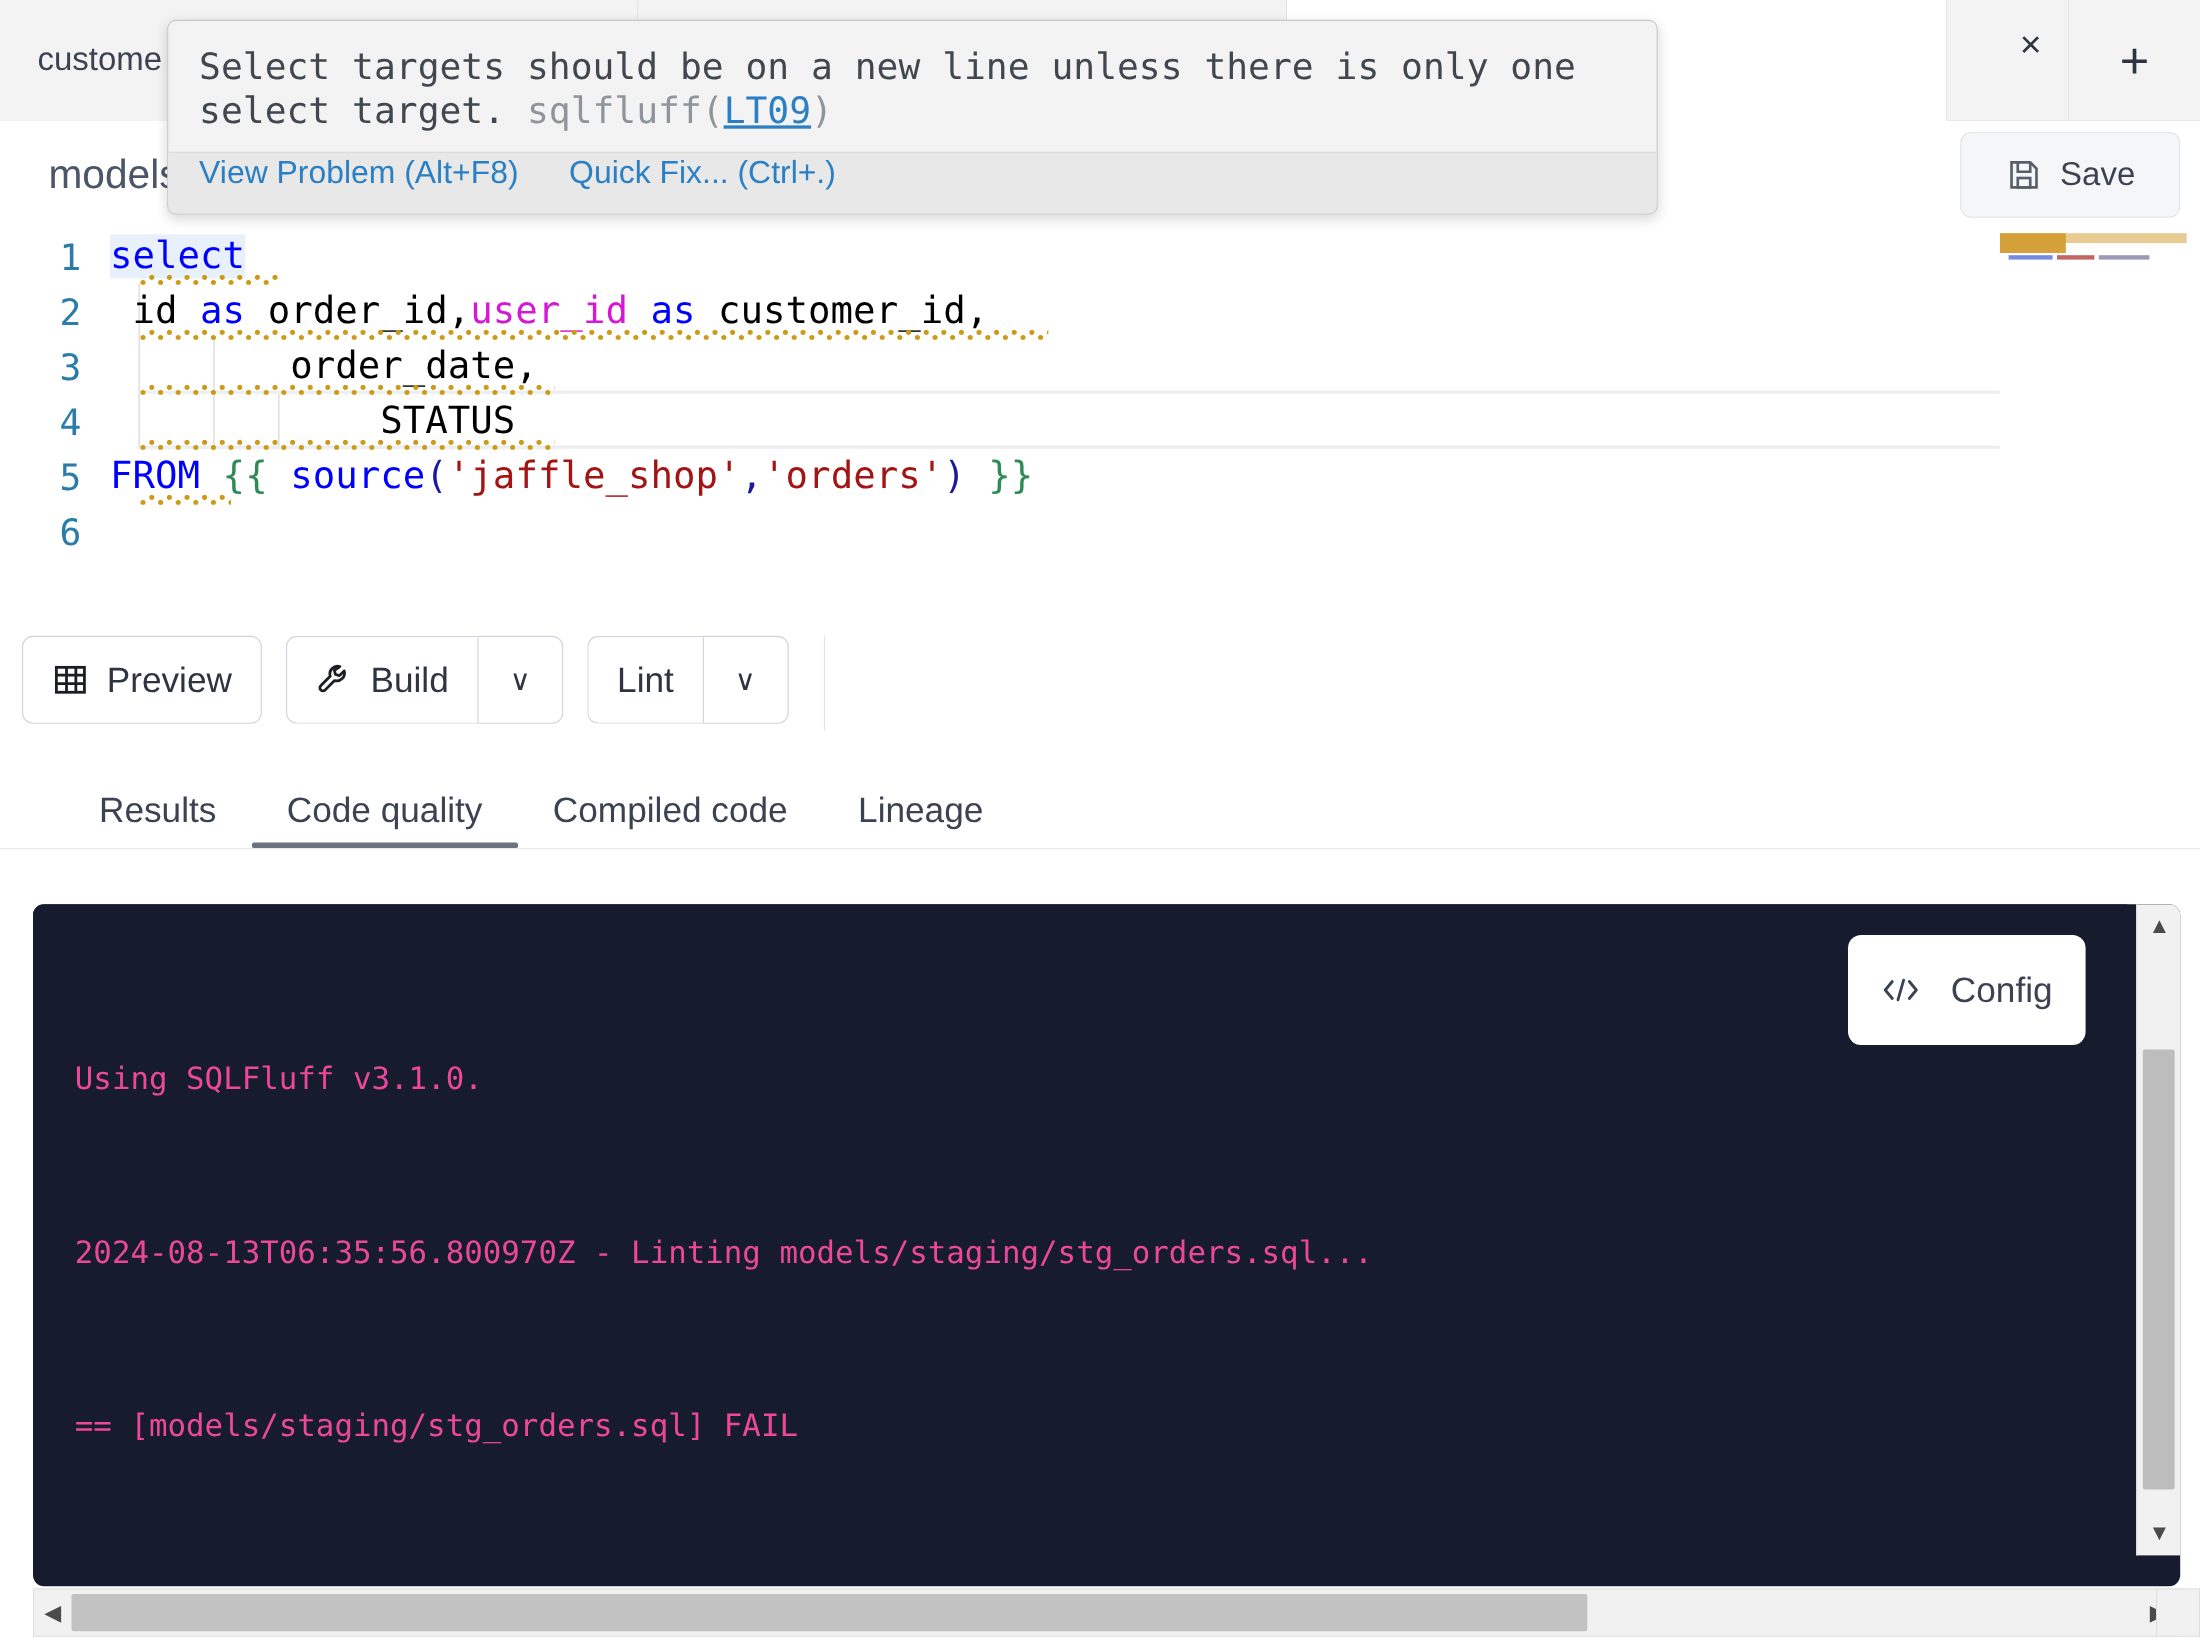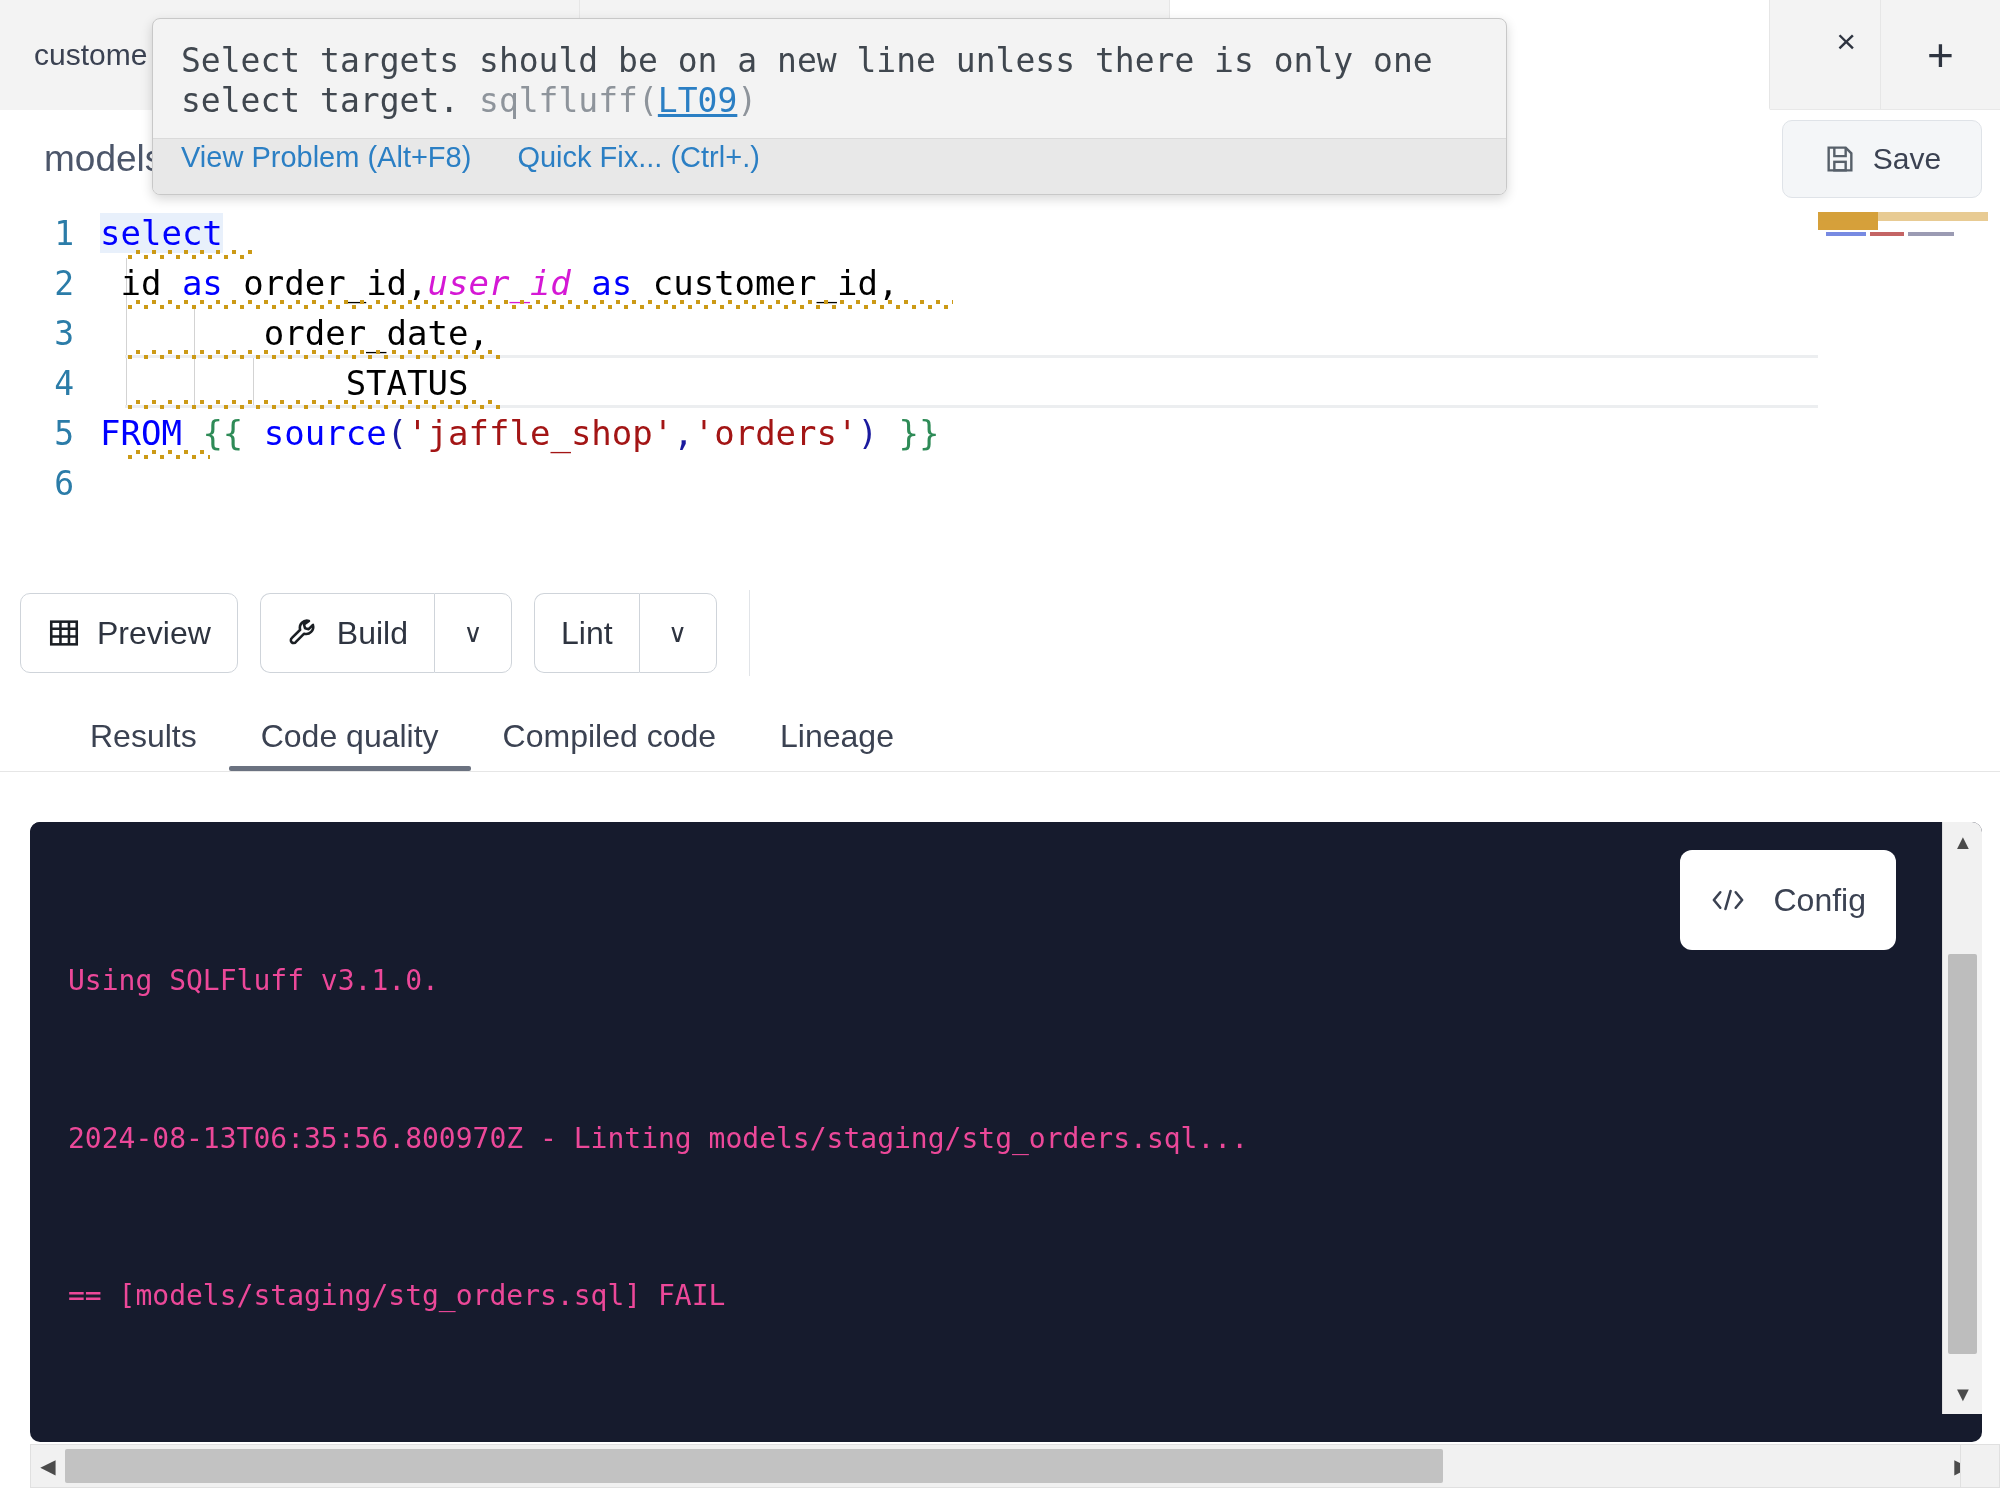--- a/index.html
+++ b/index.html
@@ -95,21 +95,21 @@
     text-align: right;
     padding-right: 26px;
     color: #2b7ca8;
     font-family: "DejaVu Sans Mono", monospace;
     font-size: 33px;
     flex: none;
   }
   .codetext { white-space: pre; position: relative; }
   .k  { color: #0000ff; }
   .id { color: #000000; }
-  .mg { color: #d518d5; font-style: italic; }      
+  .mg { color: #d518d5; }      
   .st { color: #a31515; }      
   .fn { color: #0000ff; }
   .br { color: #2e8b57; }      
   .pn { color: #1a1a9e; }
 
   .sel-hl { background: #e8f0fb; }
 
   
   .wavy {
     position: absolute;
@@ -173,21 +173,21 @@
     position: absolute;
     right: 144px; top: 22px;
     font-size: 34px; color: #2e3440;
     z-index: 50;
   }
 
   
   .toolbar {
     position: absolute; top: 578px; left: 0;
     width: 2000px; height: 110px;
-    display: flex; align-items: center;
+    display: flex; 
     padding-left: 20px;
   }
   .btn {
     height: 80px;
     border: 1px solid #cfd4da;
     border-radius: 10px;
     background: #ffffff;
     display: flex; align-items: center;
     padding: 0 26px; gap: 16px;
     font-size: 32px;

